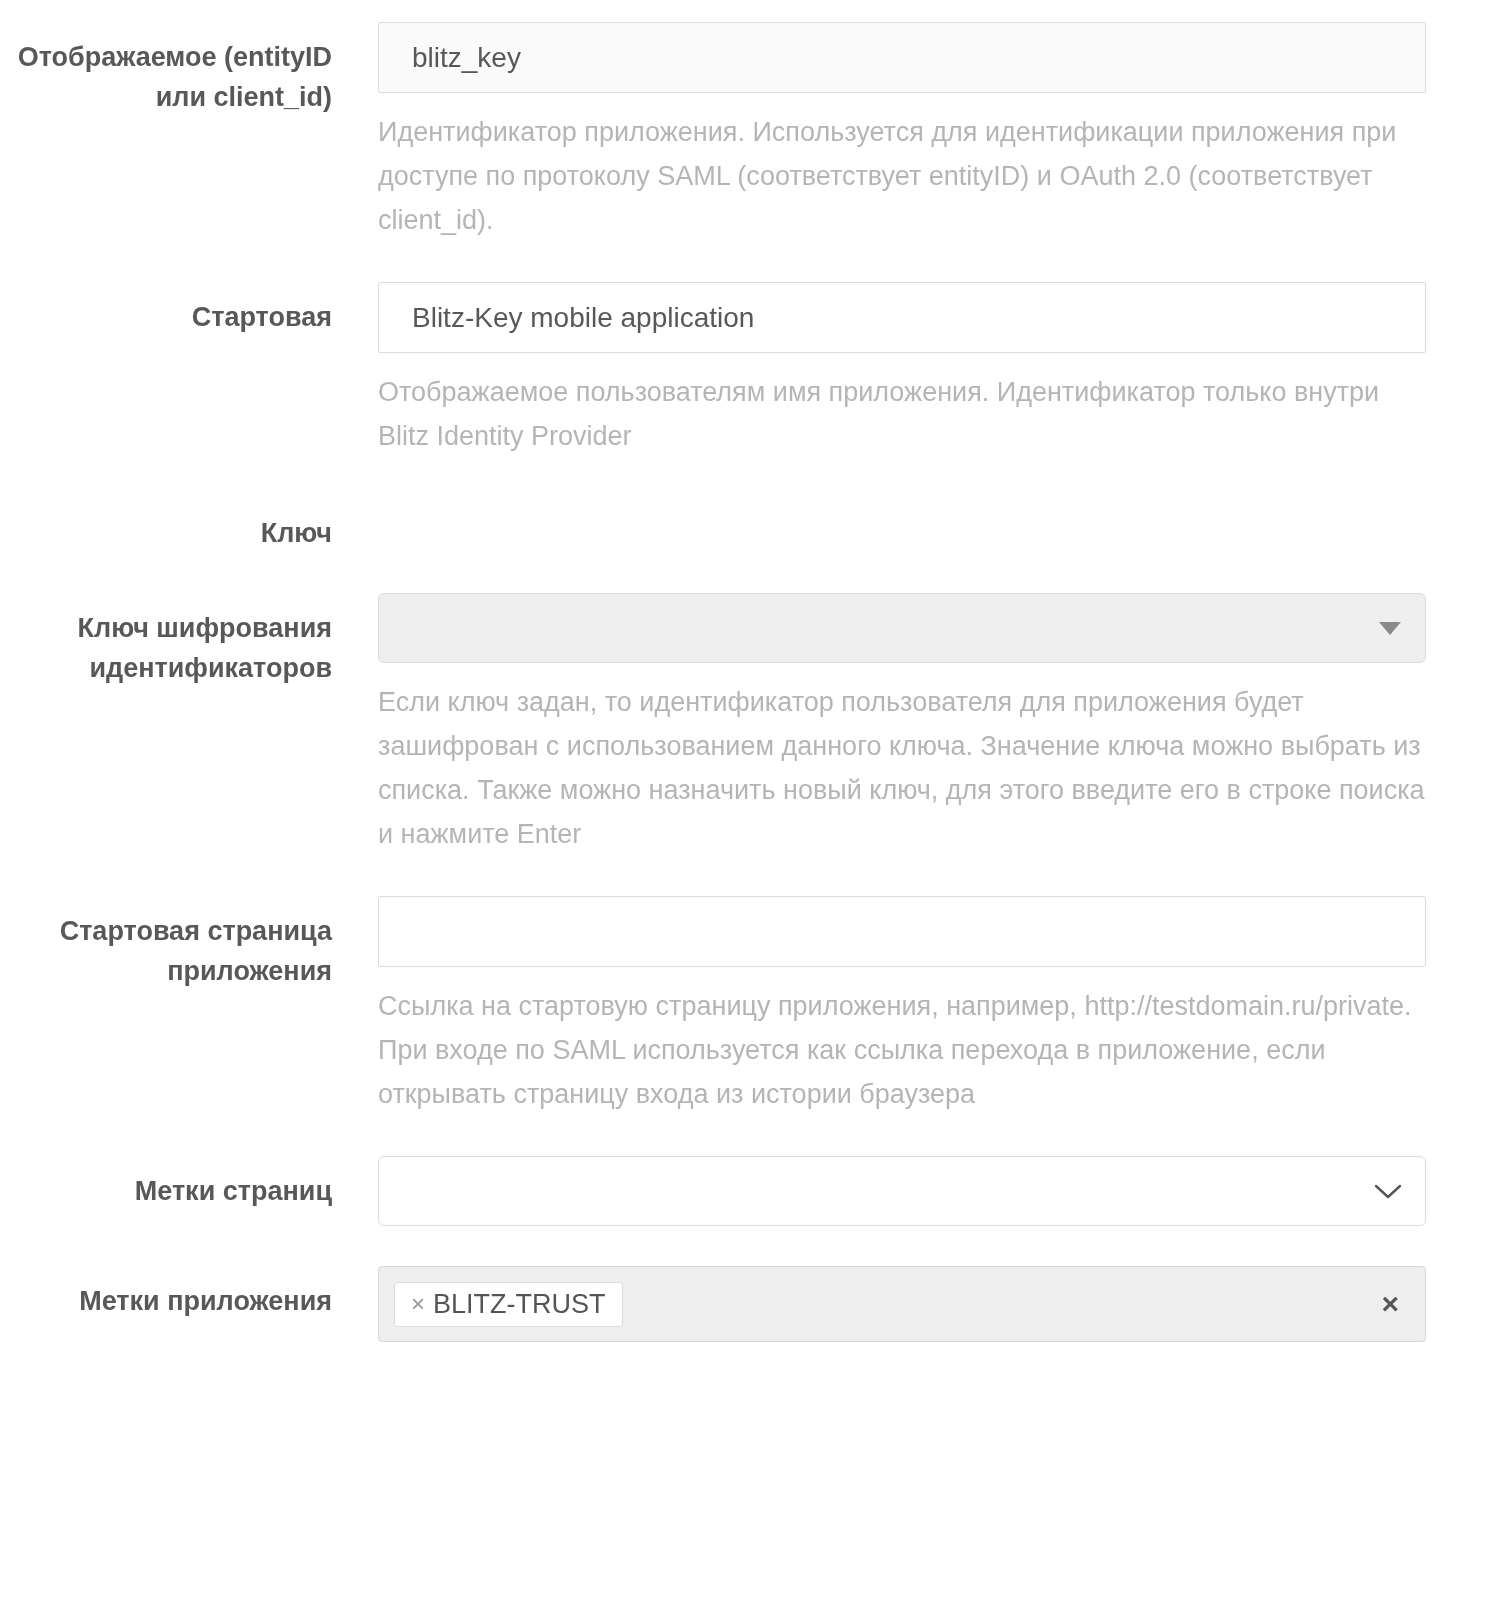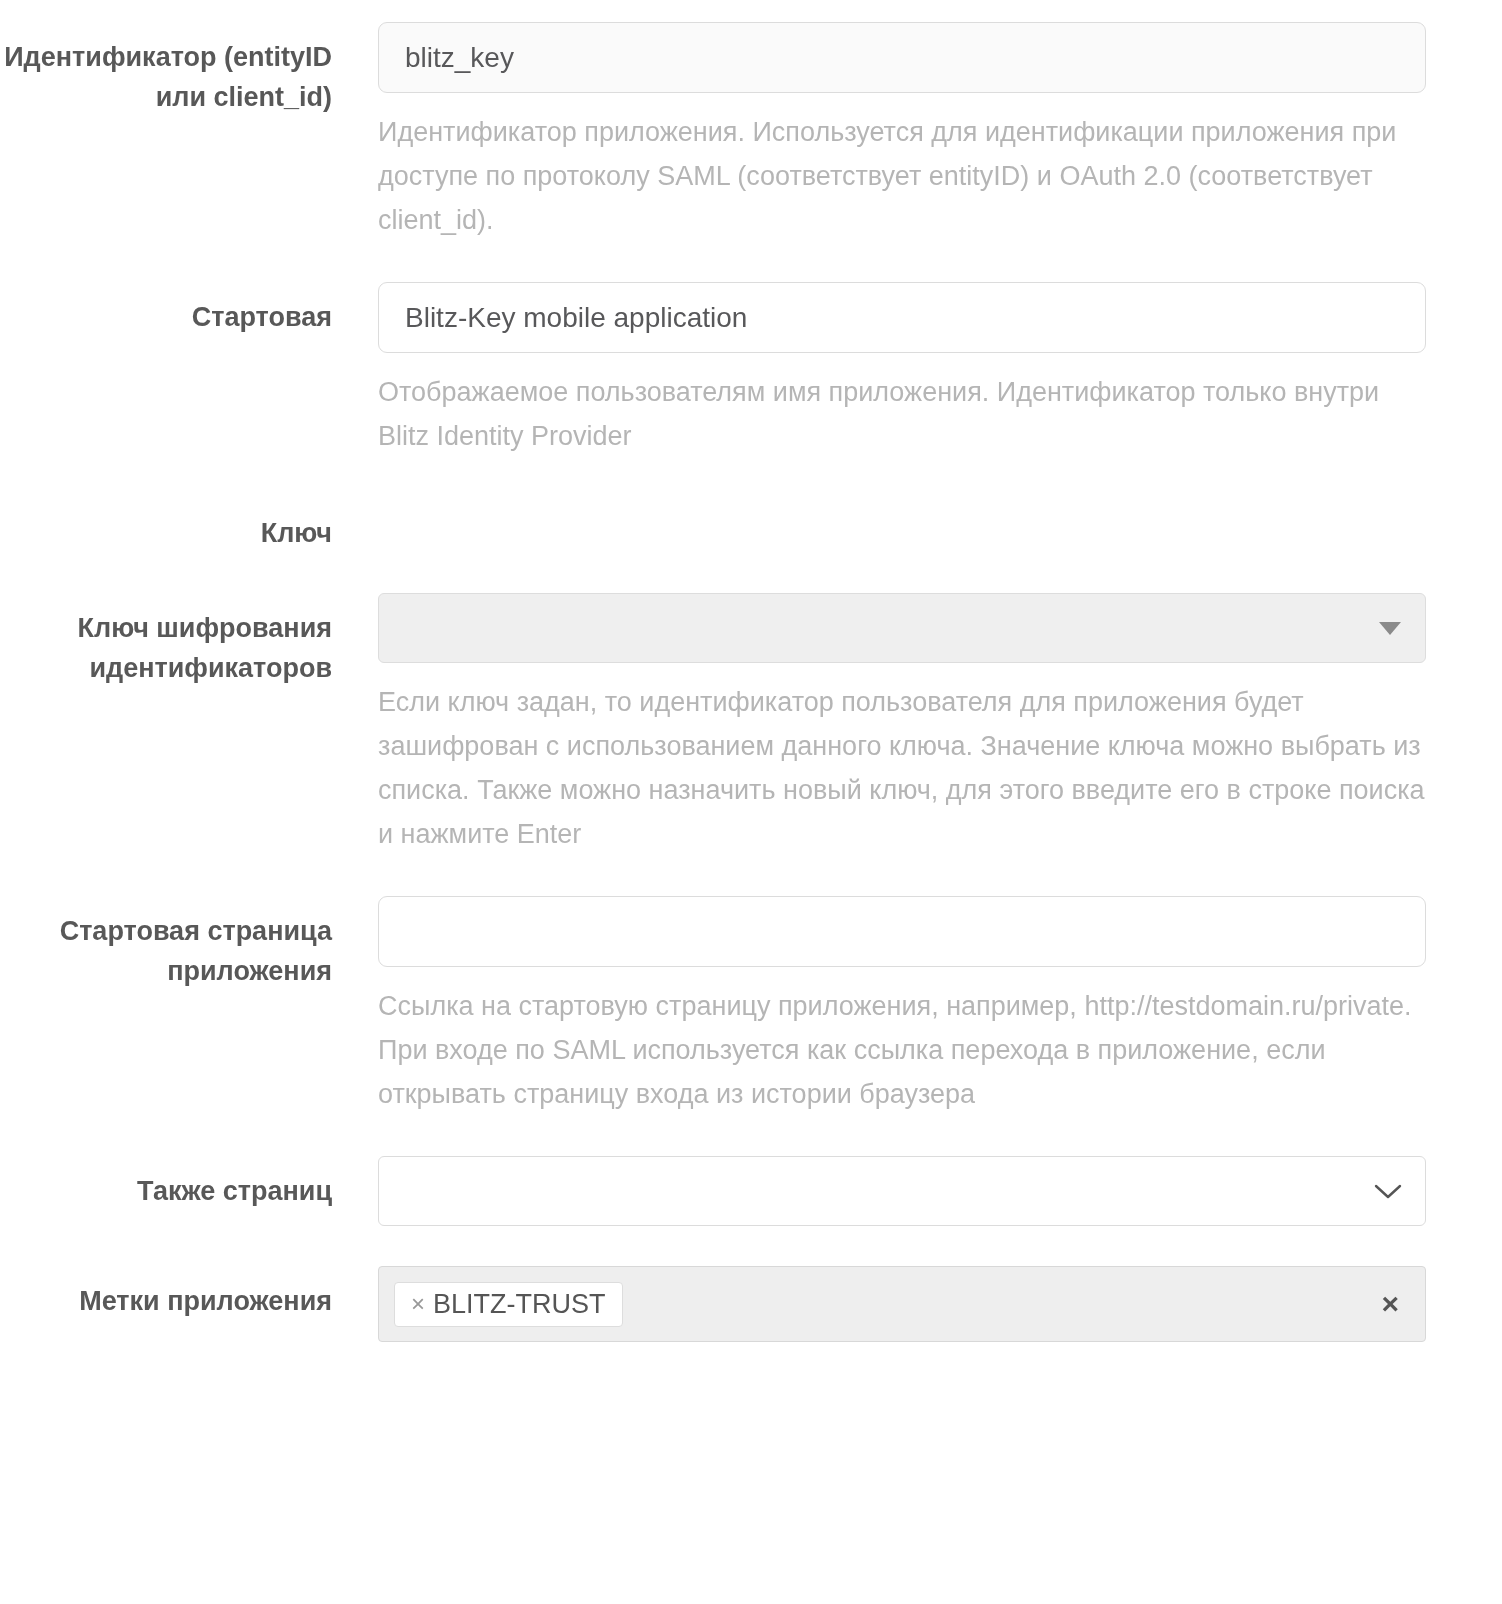--- a/index.html
+++ b/index.html
@@ -32,26 +32,26 @@
     flex: none;
     margin-left: 46px;
     width: 1048px;
   }
   .control {
     box-sizing: border-box;
     display: block;
     width: 100%;
     height: 71px;
     border: 1px solid #dcdcdc;
-    border-radius: 9px;
+    border-radius: 2px;
     background: #ffffff;
     font-family: inherit;
     font-size: 28px;
     color: #58585a;
-    padding: 0 26px;
+    padding: 0 33px;
     outline: none;
   }
   .control.readonly { background: #fafafa; }
   .selectbox {
     position: relative;
     box-sizing: border-box;
     width: 100%;
     height: 70px;
     border: 1px solid #dcdcdc;
     border-radius: 6px;
@@ -126,21 +126,21 @@
     line-height: 1;
     cursor: pointer;
   }
 </style>
 </head>
 <body>
 
 <div class="page">
 
   <div class="row">
-    <div class="label-col">Идентификатор (entityID или client_id)</div>
+    <div class="label-col">Отображаемое (entityID или client_id)</div>
     <div class="field-col">
       <input class="control readonly" type="text" value="blitz_key" style="">
       <div class="help">Идентификатор приложения. Используется для идентификации приложения при доступе по протоколу SAML (соответствует entityID) и OAuth 2.0 (соответствует client_id).</div>
     </div>
   </div>
 
   <div class="row">
     <div class="label-col">Стартовая</div>
     <div class="field-col">
       <input class="control" type="text" value="Blitz-Key mobile application" style="">
@@ -164,21 +164,21 @@
 
   <div class="row">
     <div class="label-col">Стартовая страница приложения</div>
     <div class="field-col">
       <input class="control" type="text" value="" style="">
       <div class="help">Ссылка на стартовую страницу приложения, например, http://testdomain.ru/private. При входе по SAML используется как ссылка перехода в приложение, если открывать страницу входа из истории браузера</div>
     </div>
   </div>
 
   <div class="row">
-    <div class="label-col">Также страниц</div>
+    <div class="label-col">Метки страниц</div>
     <div class="field-col">
       <div class="selectbox">
         <span class="chevron-down">
           <svg width="30" height="18" viewBox="0 0 30 18">
             <polyline points="3,3 15,14 27,3" fill="none" stroke="#555555" stroke-width="2.4" stroke-linecap="round" stroke-linejoin="round"></polyline>
           </svg>
         </span>
       </div>
     </div>
   </div>

